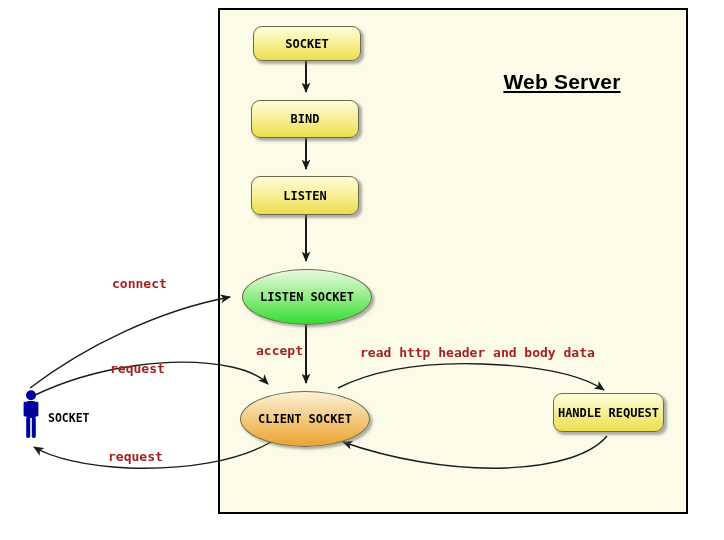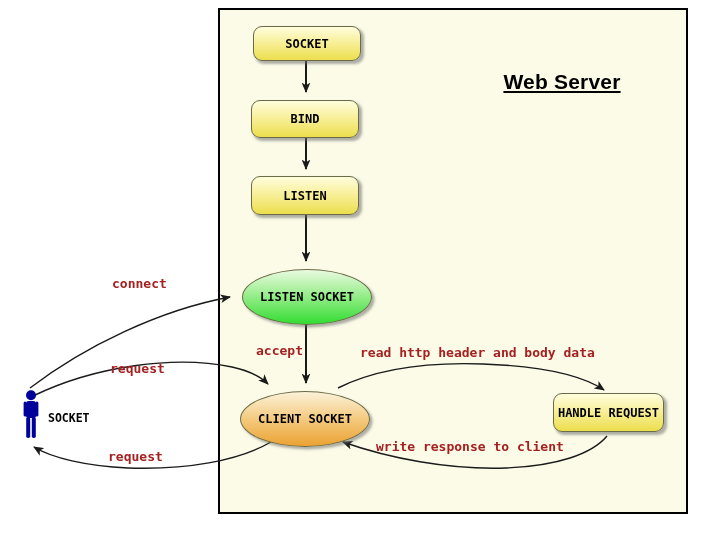--- a/index.html
+++ b/index.html
@@ -93,21 +93,20 @@
 
   <div class="node rect yellow" style="left:553px;top:393px;width:109px;height:37px;">
     <span>HANDLE REQUEST</span>
   </div>
 
   <div class="edge-label" style="left:112px;top:276px;">connect</div>
   <div class="edge-label" style="left:110px;top:346px;margin-top:15px;">request</div>
   <div class="edge-label" style="left:108px;top:449px;">request</div>
   <div class="edge-label" style="left:256px;top:343px;text-align:center;">accept</div>
   <div class="edge-label" style="left:360px;top:345px;">read http header and body data</div>
-  <div class="edge-label" style="left:376px;top:439px;">write response to client</div>
 
   <svg class="client-figure" viewBox="0 0 20 50">
     <g fill="var(--client-blue,#00009b)">
       <circle cx="10" cy="5.2" r="5"></circle>
       <rect x="2.6" y="11.5" width="3" height="15" rx="1.5"></rect>
       <rect x="14.4" y="11.5" width="3" height="15" rx="1.5"></rect>
       <rect x="5" y="11" width="10" height="17" rx="2.5"></rect>
       <rect x="5.2" y="27" width="4" height="21" rx="1.8"></rect>
       <rect x="10.8" y="27" width="4" height="21" rx="1.8"></rect>
     </g>

